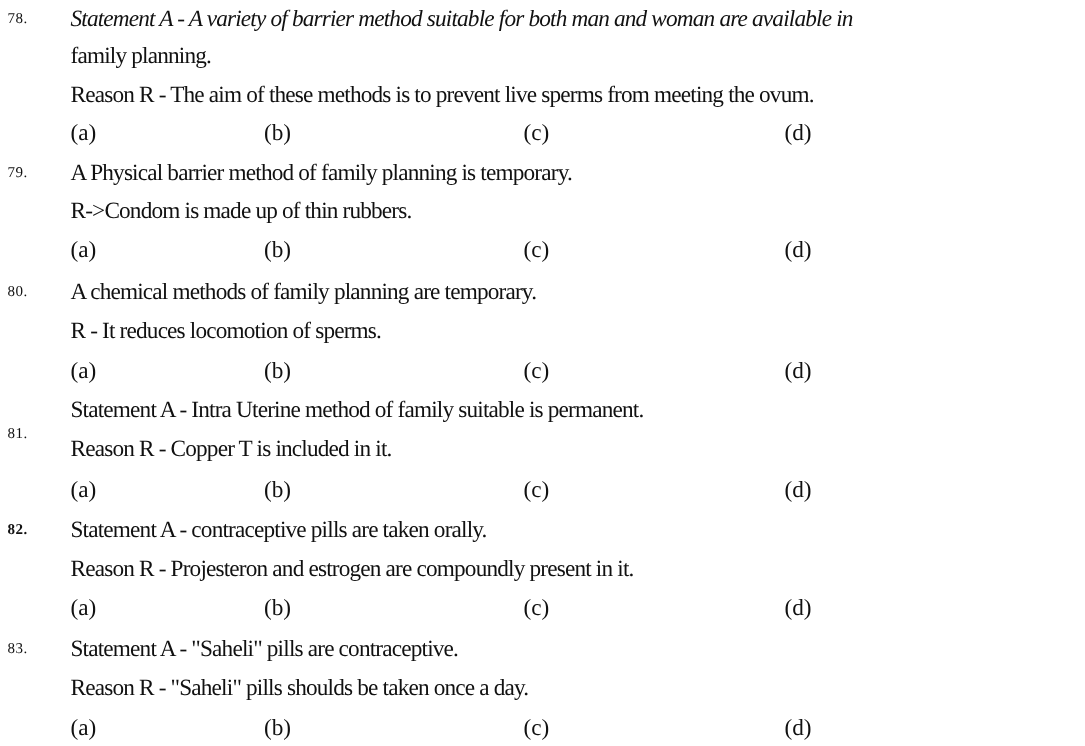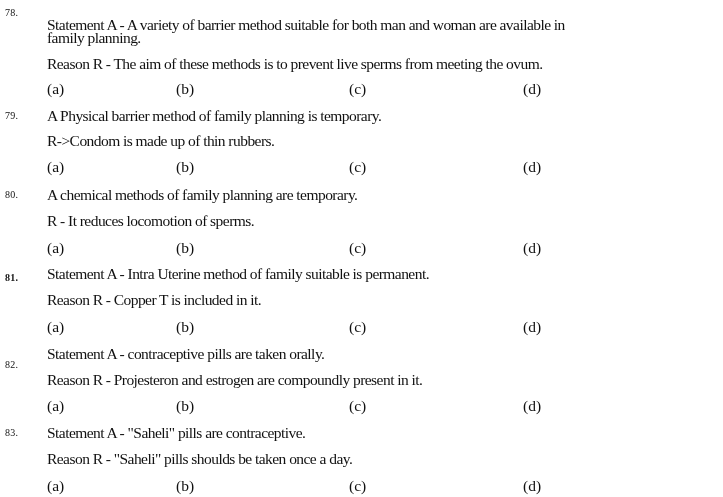--- a/index.html
+++ b/index.html
@@ -19,21 +19,21 @@
   }
   .opt {
     position: absolute; height: 25px; line-height: 25px; font-size: 15.5px;
   }
 </style>
 </head>
 <body>
 
 <div class="q" style="top:0px;">
   <span class="num" style="top:0px;">78.</span>
-  <span class="line" style="top:12px;">Statement A - A variety of barrier method suitable for both man and woman are available in</span>
+  <span class="line" style="top:0px;font-style:italic;">Statement A - A variety of barrier method suitable for both man and woman are available in</span>
   <span class="line" style="top:25px;">family planning.</span>
   <span class="line" style="top:51px;">Reason  R - The aim of these methods is to prevent live sperms from meeting the ovum.</span>
   <span class="opt" style="top:76px; left:47px;">(a)</span>
   <span class="opt" style="top:76px; left:176px;">(b)</span>
   <span class="opt" style="top:76px; left:349px;">(c)</span>
   <span class="opt" style="top:76px; left:523px;">(d)</span>
 </div>
 
 <div class="q" style="top:103px;">
   <span class="num" style="top:0px;">79.</span>
@@ -49,31 +49,31 @@
   <span class="num" style="top:0px;">80.</span>
   <span class="line" style="top:0px;">A chemical methods of family planning are temporary.</span>
   <span class="line" style="top:26px;">R - It reduces locomotion of sperms.</span>
   <span class="opt" style="top:53px; left:47px;">(a)</span>
   <span class="opt" style="top:53px; left:176px;">(b)</span>
   <span class="opt" style="top:53px; left:349px;">(c)</span>
   <span class="opt" style="top:53px; left:523px;">(d)</span>
 </div>
 
 <div class="q" style="top:261px;">
-  <span class="num" style="top:4px;font-weight:bold;">81.</span>
+  <span class="num" style="top:16px;">81.</span>
   <span class="line" style="top:0px;">Statement A - Intra Uterine method of family suitable is permanent.</span>
   <span class="line" style="top:26px;text-align:right;">Reason R - Copper T is included in it.</span>
   <span class="opt" style="top:53px; left:47px;">(a)</span>
   <span class="opt" style="top:53px; left:176px;">(b)</span>
   <span class="opt" style="top:53px; left:349px;">(c)</span>
   <span class="opt" style="top:53px; left:523px;">(d)</span>
 </div>
 
 <div class="q" style="top:341px;">
-  <span class="num" style="top:11px;">82.</span>
+  <span class="num" style="top:0px;font-weight:bold;">82.</span>
   <span class="line" style="top:0px;">Statement A - contraceptive pills are taken orally.</span>
   <span class="line" style="top:26px;text-align:center;">Reason R - Projesteron and estrogen are compoundly present in it.</span>
   <span class="opt" style="top:52px; left:47px;">(a)</span>
   <span class="opt" style="top:52px; left:176px;">(b)</span>
   <span class="opt" style="top:52px; left:349px;">(c)</span>
   <span class="opt" style="top:52px; left:523px;">(d)</span>
 </div>
 
 <div class="q" style="top:420px;">
   <span class="num" style="top:0px;">83.</span>

